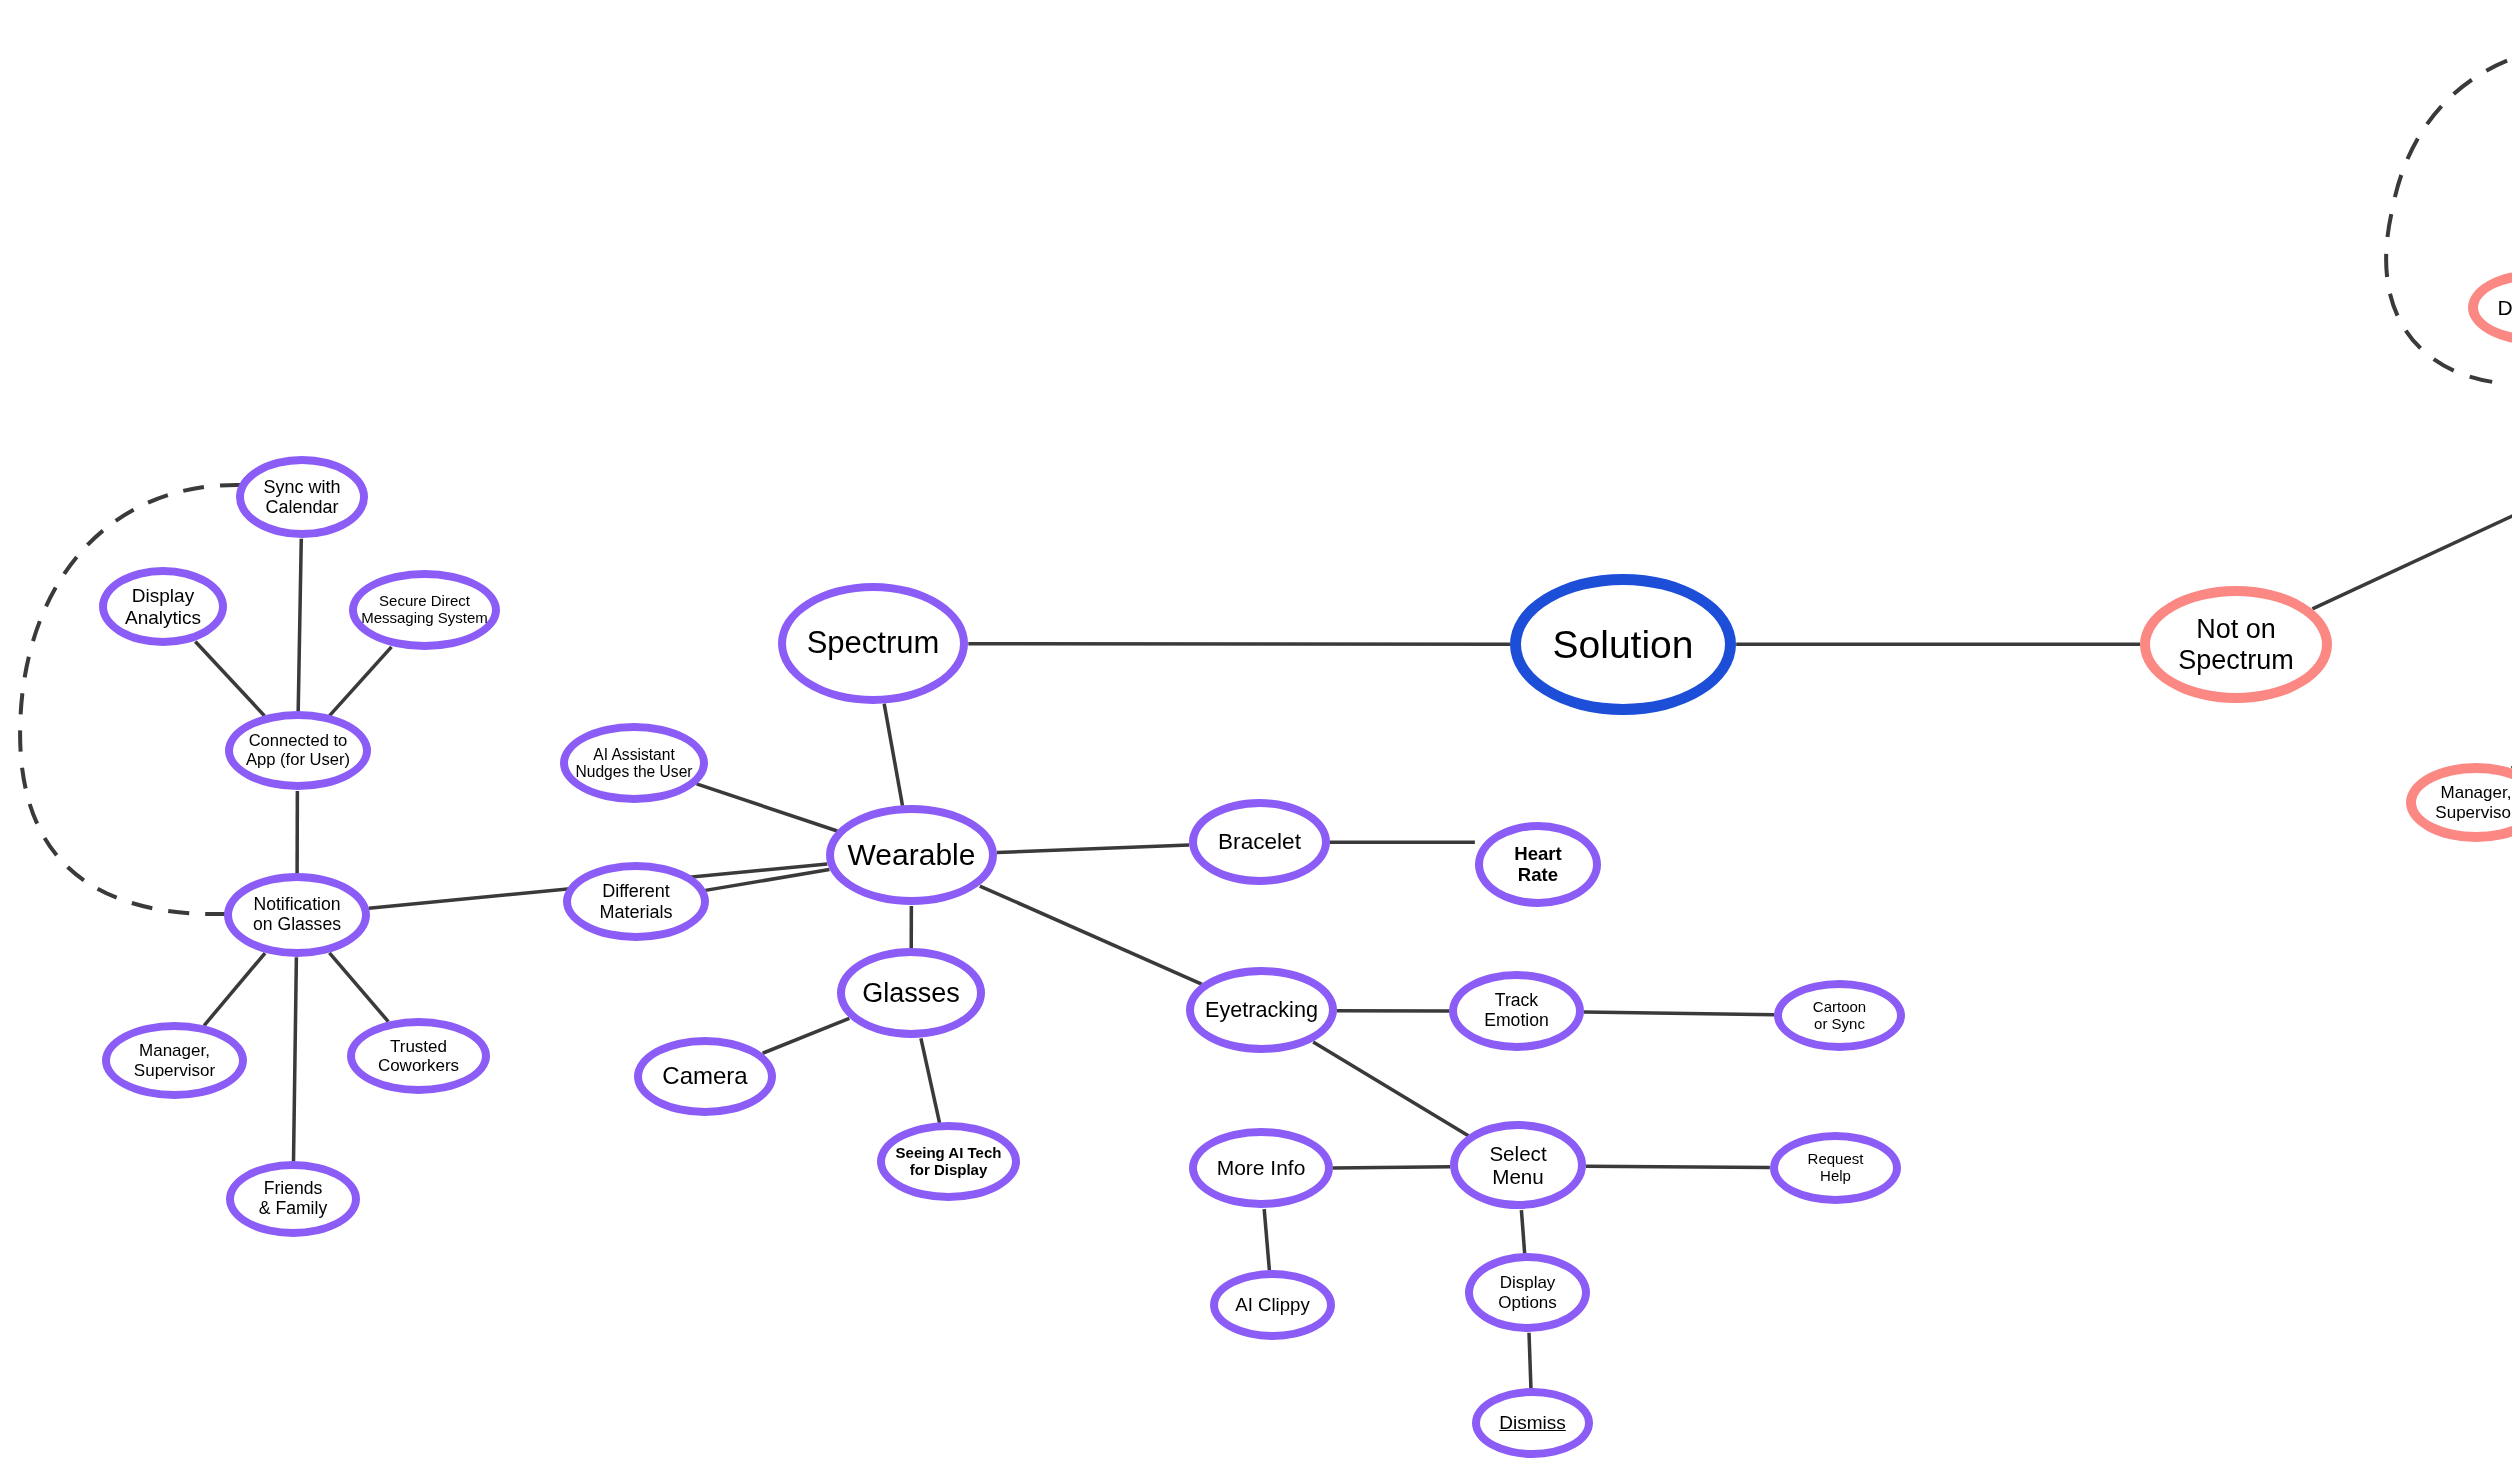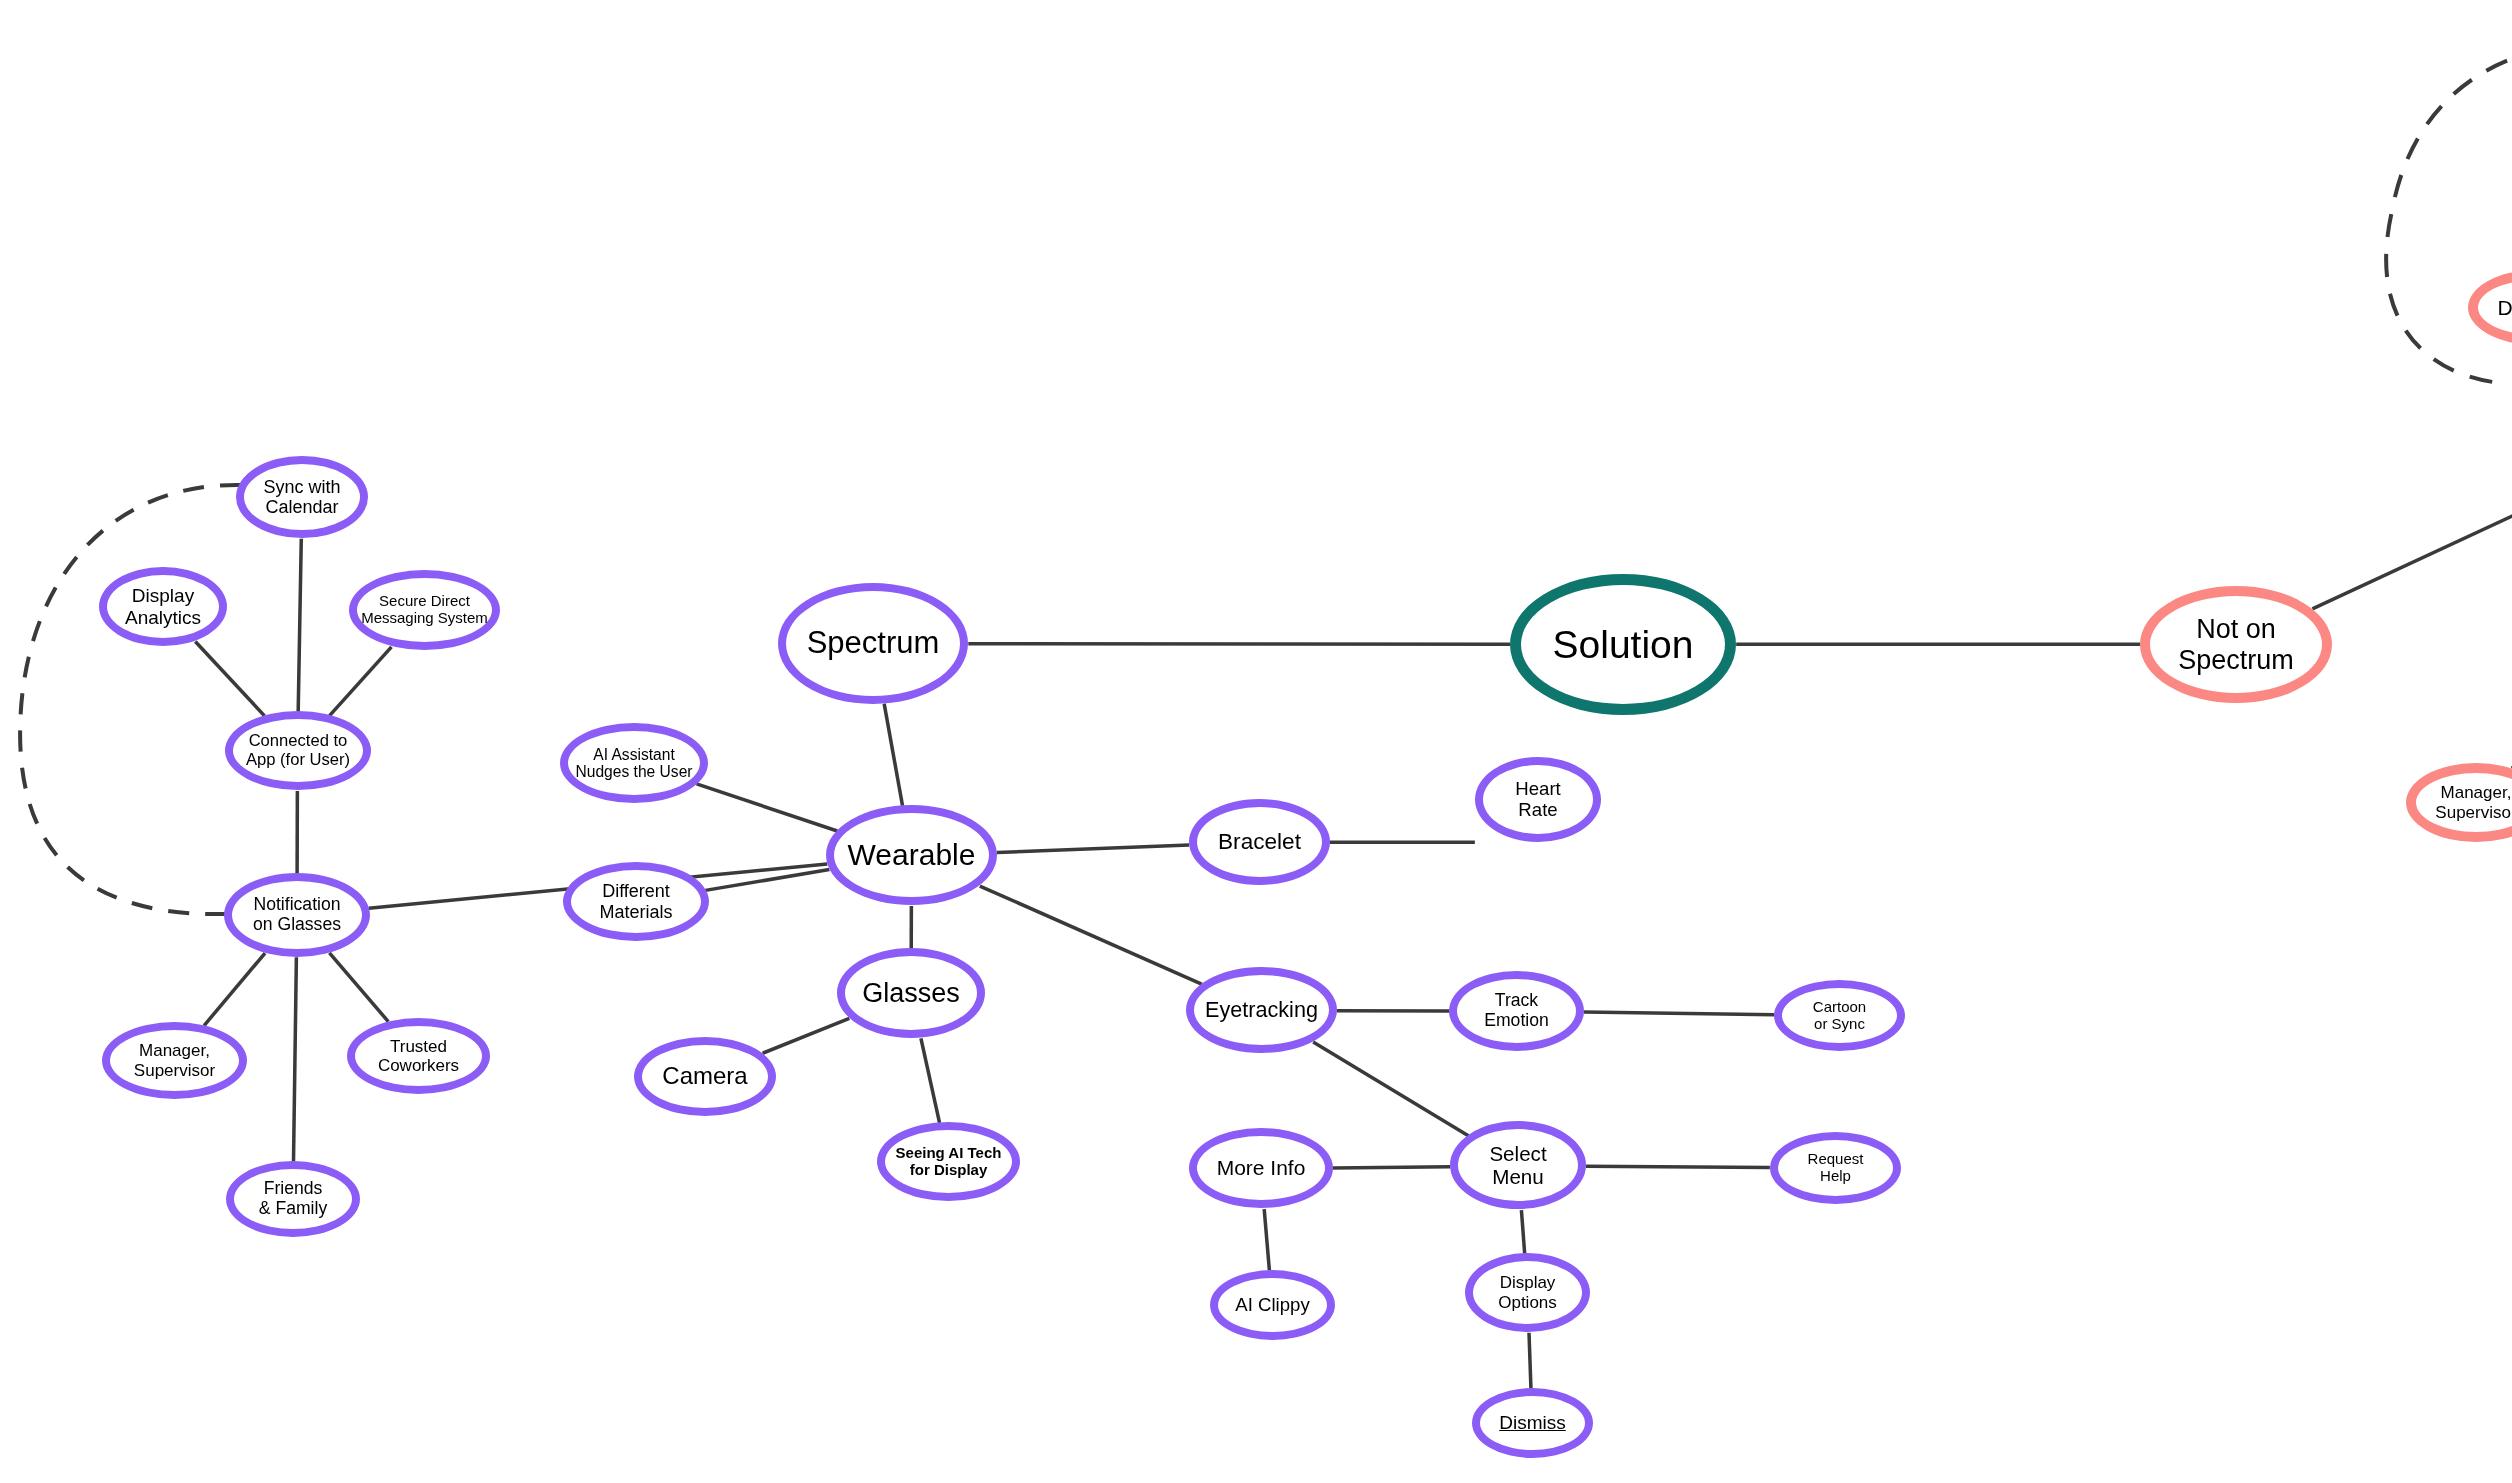--- a/index.html
+++ b/index.html
@@ -36,21 +36,21 @@
     justify-content: center;
     text-align: center;
     color: #000000;
     line-height: 1.12;
     z-index: 5;
     white-space: pre-line;
     padding: 0 2px;
   }
   .node.blue  { border: 8px solid #8b5cf6; }
   .node.red   { border: 10px solid #FB8882; }
-  .node.purple{ border: 11px solid #0f766e; }
+  .node.purple{ border: 11px solid #1d4ed8; }
 </style>
 </head>
 <body>
 
 <div id="canvas">
   <svg id="edges" viewBox="0 0 7166 2953" preserveAspectRatio="none" xmlns="http://www.w3.org/2000/svg">
     <g id="edge-group">
         <line x1="1926.9998946935639" y1="1281.1266755326365" x2="3005.0001305339447" y2="1281.849195797945" stroke="#3A3A3A" stroke-width="7"></line>
         <line x1="3455" y1="1282" x2="4259" y2="1282" stroke="#3A3A3A" stroke-width="7"></line>
         <line x1="593.4078544272533" y1="1416.003723804125" x2="599.5387047860766" y2="1071.9948981145915" stroke="#3A3A3A" stroke-width="7"></line>
@@ -116,21 +116,21 @@
     <div class="node blue" style="left: 826px; top: 805px; width: 171px; height: 100px; font-size: 30px;"><span>Wearable</span></div>
     <div class="node blue" style="left: 560px; top: 723px; width: 148px; height: 80px; font-size: 15.6px;"><span>AI Assistant
 Nudges the User</span></div>
     <div class="node blue" style="left: 563px; top: 862px; width: 146px; height: 79px; font-size: 18px;"><span>Different
 Materials</span></div>
     <div class="node blue" style="left: 837px; top: 948px; width: 148px; height: 90px; font-size: 27px;"><span>Glasses</span></div>
     <div class="node blue" style="left: 634px; top: 1037px; width: 142px; height: 79px; font-size: 24px;"><span>Camera</span></div>
     <div class="node blue" style="left: 877px; top: 1122px; width: 143px; height: 79px; font-size: 15px; font-weight: bold;"><span>Seeing AI Tech
 for Display</span></div>
     <div class="node blue" style="left: 1189px; top: 799px; width: 141px; height: 86px; font-size: 22.6px;"><span>Bracelet</span></div>
-    <div class="node blue" style="left: 1475px; top: 757px; width: 126px; height: 85px; font-size: 18.6px;"><span>Heart
+    <div class="node blue" style="left: 1475px; top: 822px; width: 126px; height: 85px; font-size: 18.6px; font-weight: bold;"><span>Heart
 Rate</span></div>
     <div class="node blue" style="left: 1186px; top: 967px; width: 151px; height: 86px; font-size: 21.6px;"><span>Eyetracking</span></div>
     <div class="node blue" style="left: 1449px; top: 971px; width: 135px; height: 80px; font-size: 17.6px;"><span>Track
 Emotion</span></div>
     <div class="node blue" style="left: 1774px; top: 980px; width: 131px; height: 71px; font-size: 15px;"><span>Cartoon
 or Sync</span></div>
     <div class="node blue" style="left: 1189px; top: 1128px; width: 144px; height: 80px; font-size: 21px;"><span>More Info</span></div>
     <div class="node blue" style="left: 1450px; top: 1121px; width: 136px; height: 88px; font-size: 20.6px;"><span>Select
 Menu</span></div>
     <div class="node blue" style="left: 1770px; top: 1132px; width: 131px; height: 72px; font-size: 15px;"><span>Request

